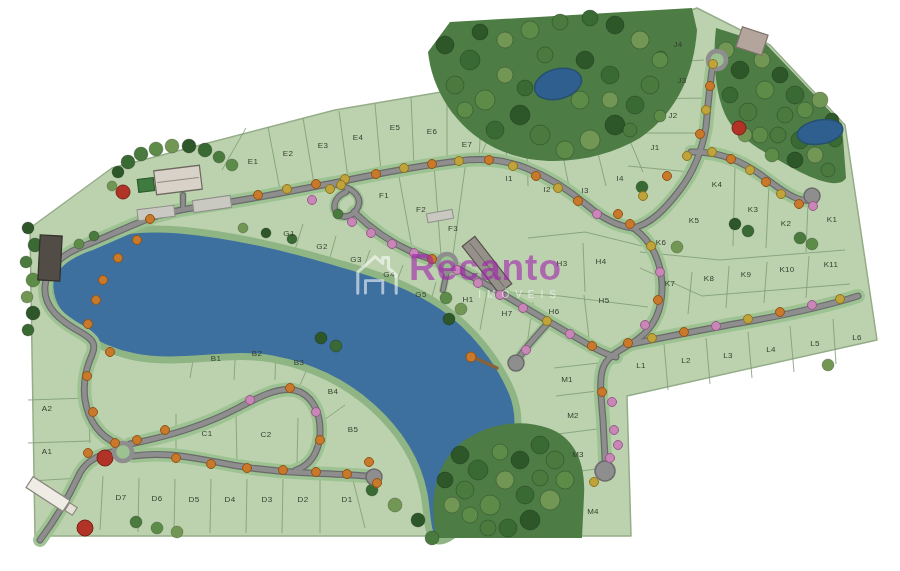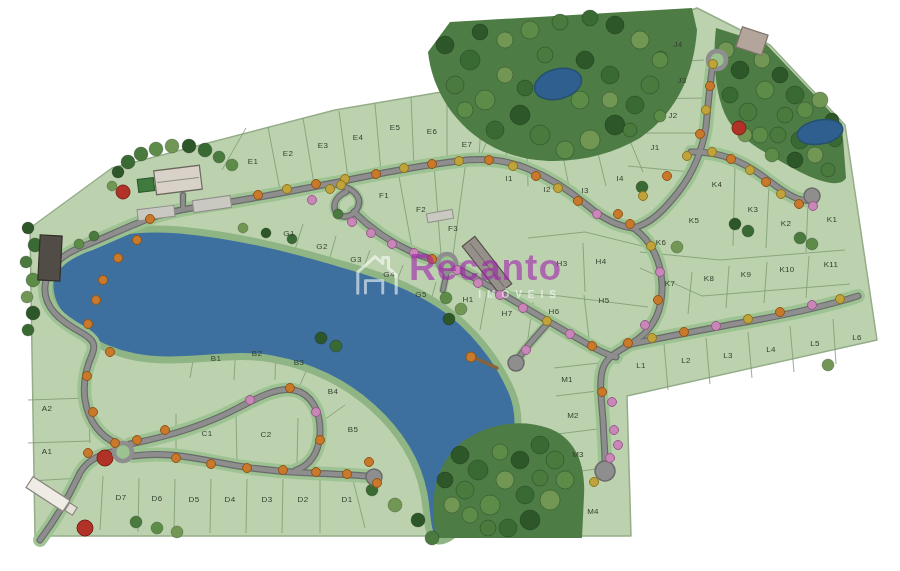--- a/index.html
+++ b/index.html
@@ -4,21 +4,21 @@
 <style>
   html,body{margin:0;padding:0;background:#ffffff;}
   .stage{position:relative;width:900px;height:571px;background:#ffffff;overflow:hidden;
          font-family:"Liberation Sans", sans-serif;}
   #svg-map{position:absolute;left:0;top:0;width:900px;height:571px;display:block;}
   .watermark{position:absolute;left:352px;top:249px;display:flex;align-items:flex-start;
              gap:7px;opacity:0.58;pointer-events:none;}
   .wm-house{flex:0 0 auto;}
   .wm-col{display:flex;flex-direction:column;align-items:flex-end;}
   .wm-brand{color:#a21caf;font-size:37px;font-weight:600;line-height:1;letter-spacing:1px;}
-  .wm-tagline{color:#ffffff;font-size:10px;font-weight:700;letter-spacing:6px;margin-top:3px;}
+  .wm-tagline{color:#ffffff;font-size:10px;font-weight:400;letter-spacing:6px;margin-top:3px;}
 </style>
 </head>
 <body>
 
 <div class="stage">
   <svg id="svg-map" viewBox="0 0 900 571">
       <polygon points="112,168 335,110 465,88 560,55 697,8 770,45 845,125 877,340 627,396 631,536 35,536 30,228" fill="#bcd2ae" stroke="#94ad88" stroke-width="1.5" stroke-linejoin="round"></polygon>
       <line x1="268" y1="127" x2="280" y2="190" stroke="#7d9c73" stroke-width="0.9" opacity="0.9"></line>
       <line x1="303" y1="118" x2="314" y2="184" stroke="#7d9c73" stroke-width="0.9" opacity="0.9"></line>
       <line x1="339" y1="111" x2="348" y2="178" stroke="#7d9c73" stroke-width="0.9" opacity="0.9"></line>

